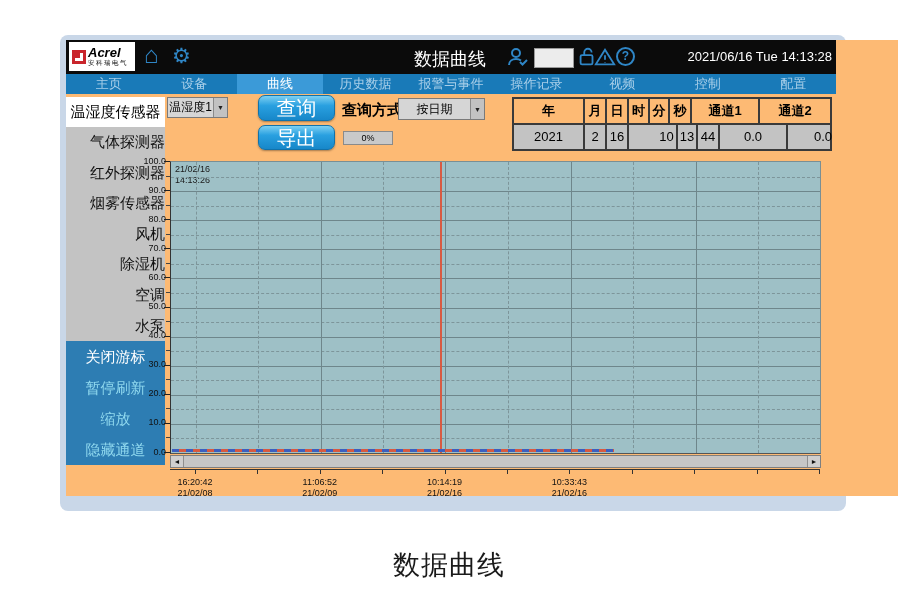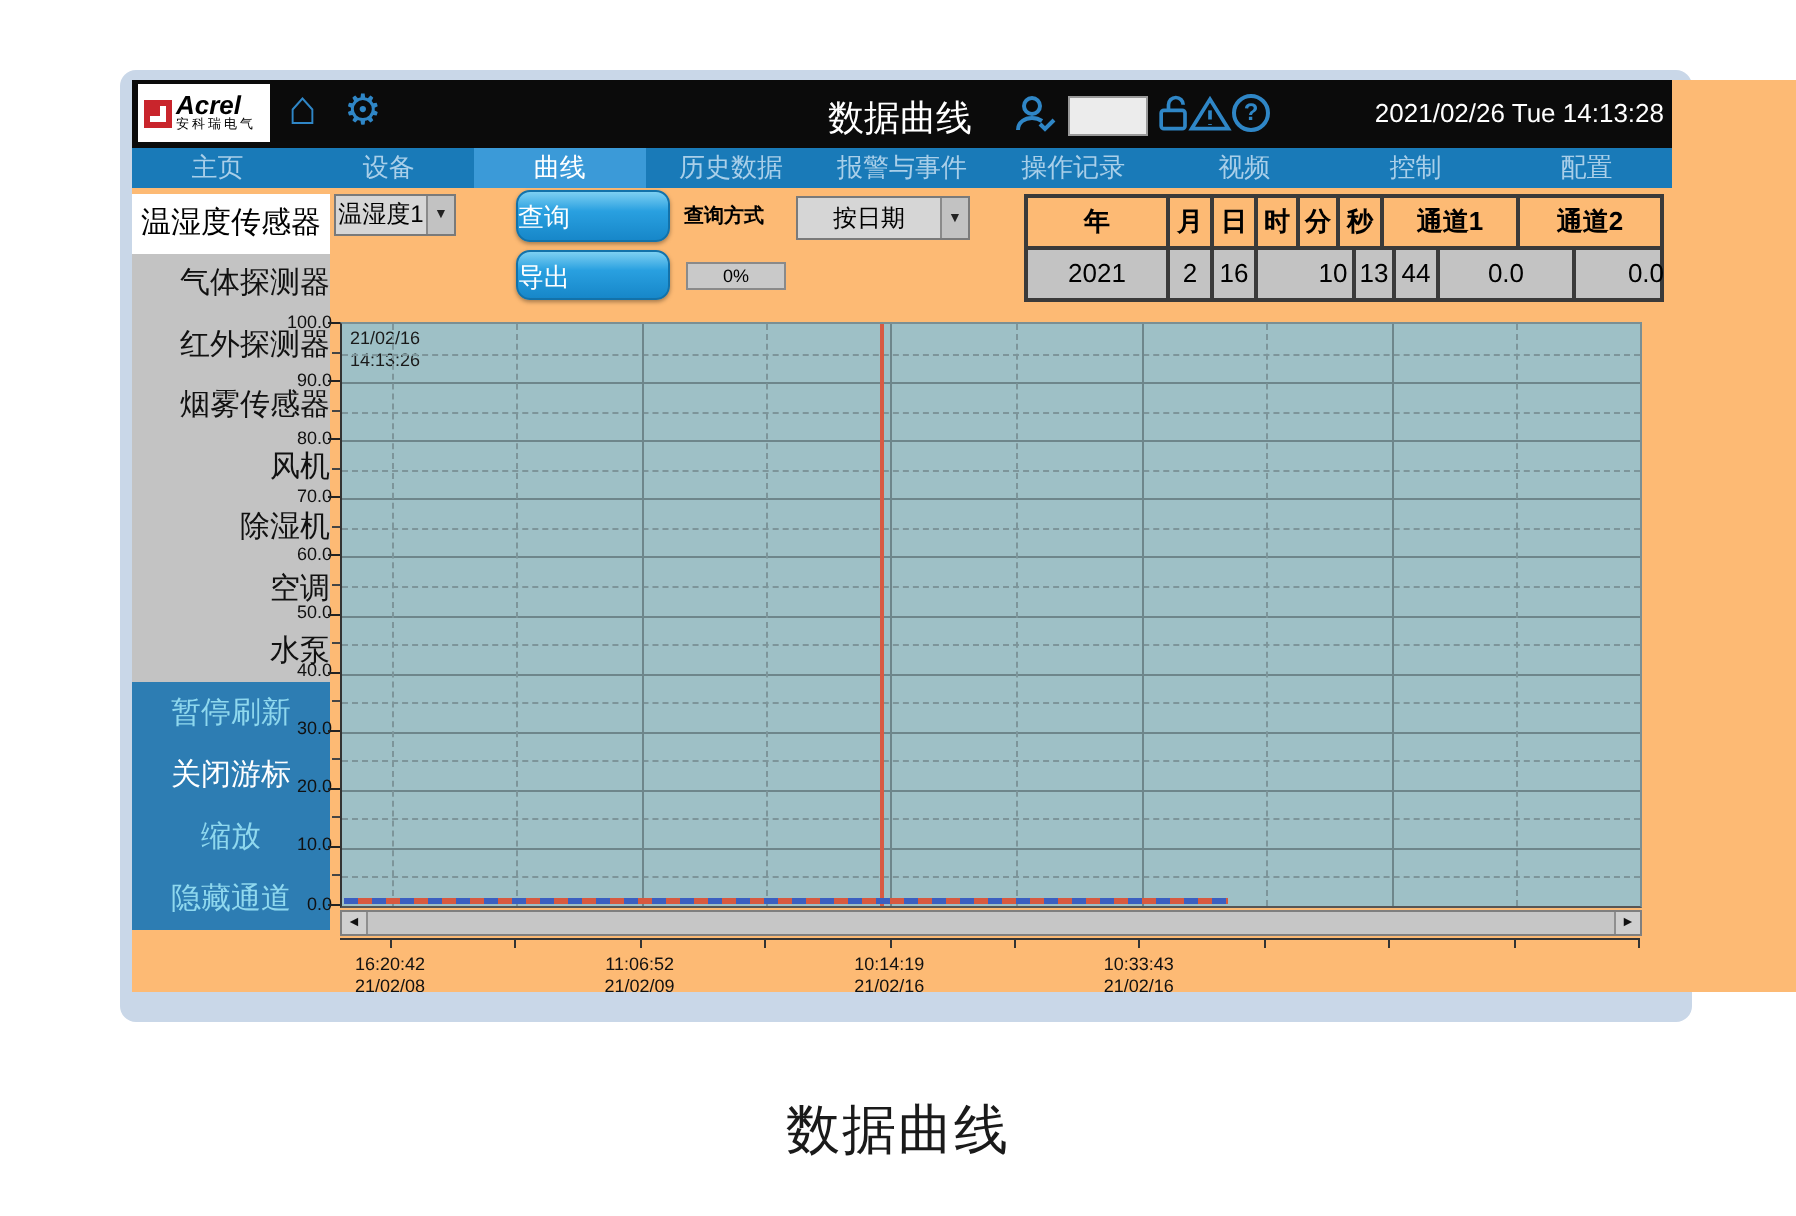--- a/index.html
+++ b/index.html
@@ -41,23 +41,23 @@
   .stool{height:31px;line-height:31px;text-align:center;font-size:15px;color:#8fd8ee;background:#2d7db3;}
   .stool.ton{color:#ffffff;}
 
   
   .select{position:absolute;background:#d6d6d6;border:1px solid #7a7a7a;box-sizing:border-box;
           font-size:12px;color:#000;display:flex;align-items:center;}
   .sel-txt{flex:1;text-align:center;}
   .sel-arrow{width:13px;align-self:stretch;background:#c2c2c2;border-left:1px solid #8a8a8a;
              font-size:7px;color:#222;display:flex;align-items:center;justify-content:center;}
   .btn{position:absolute;width:77px;height:26px;border-radius:7px;border:1px solid #1272aa;
-       background:linear-gradient(#7dd0f2,#29a0e0 40%,#1787c9);color:#fff;font-size:13px;
-       text-align:left;line-height:25px;box-shadow:0 1px 2px rgba(0,0,0,.35);box-sizing:border-box;}
-  .lbl{position:absolute;font-size:10px;color:#000;}
+       background:linear-gradient(#7dd0f2,#29a0e0 40%,#1787c9);color:#fff;font-size:20px;
+       text-align:center;line-height:25px;box-shadow:0 1px 2px rgba(0,0,0,.35);box-sizing:border-box;}
+  .lbl{position:absolute;font-size:15px;color:#000;}
   .progress{position:absolute;left:277px;top:91px;width:50px;height:14px;background:#c9c9c9;
             border:1px solid #8a8a8a;font-size:9px;text-align:center;line-height:13px;box-sizing:border-box;}
 
   
   .rtable{position:absolute;left:446px;top:57px;width:320px;border:2px solid #3a3a3a;box-sizing:border-box;}
   .trow{display:flex;height:24px;}
   .trow.vals{background:#c3c3c3;border-top:2px solid #3a3a3a;}
   .tcell{border-right:2px solid #3a3a3a;box-sizing:border-box;text-align:center;
          font-size:13px;line-height:23px;color:#000;flex:none;}
   .tcell:last-child{border-right:none;}
@@ -123,21 +123,21 @@
         </svg>
       </div>
       <div class="tb-ico" style="left:528px;top:6px;">
         <svg class="ic" width="22" height="22" viewBox="0 0 24 24" fill="none" stroke="#2f86c6" stroke-width="2">
           <path d="M12 4L22 20H2z"></path>
             <line x1="12" y1="10" x2="12" y2="15"></line>
             <line x1="12" y1="17.5" x2="12" y2="18"></line>
         </svg>
       </div>
       <div class="helpico">?</div>
-      <div class="dt">2021/02/26 Tue 14:13:28</div>
+      <div class="dt">2021/06/16 Tue 14:13:28</div>
     </div>
 
     <div class="nav" id="nav">
         <div class="tab">主页</div>
         <div class="tab">设备</div>
         <div class="tab active">曲线</div>
         <div class="tab">历史数据</div>
         <div class="tab">报警与事件</div>
         <div class="tab">操作记录</div>
         <div class="tab">视频</div>
@@ -147,22 +147,22 @@
 
     <div class="sidebar" id="sidebar">
         <div class="ssel">温湿度传感器</div>
         <div class="sdev">气体探测器</div>
         <div class="sdev">红外探测器</div>
         <div class="sdev">烟雾传感器</div>
         <div class="sdev">风机</div>
         <div class="sdev">除湿机</div>
         <div class="sdev">空调</div>
         <div class="sdev">水泵</div>
+        <div class="stool ton">关闭游标</div>
         <div class="stool">暂停刷新</div>
-        <div class="stool ton">关闭游标</div>
         <div class="stool">缩放</div>
         <div class="stool">隐藏通道</div>
       </div>
 
     <div class="select" style="left:101px;top:57px;width:61px;height:21px;">
       <span class="sel-txt">温湿度1</span>
       <span class="sel-arrow">▼</span>
     </div>
     <div class="btn" style="left:192px;top:55px;">查询</div>
     <div class="lbl" style="left:276px;top:61px;font-weight:bold;">查询方式</div>

